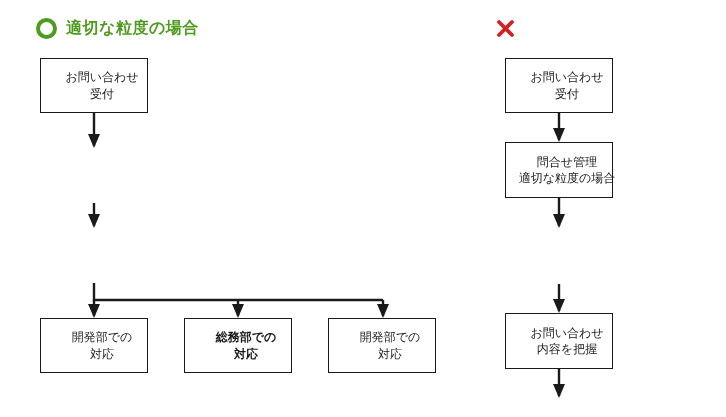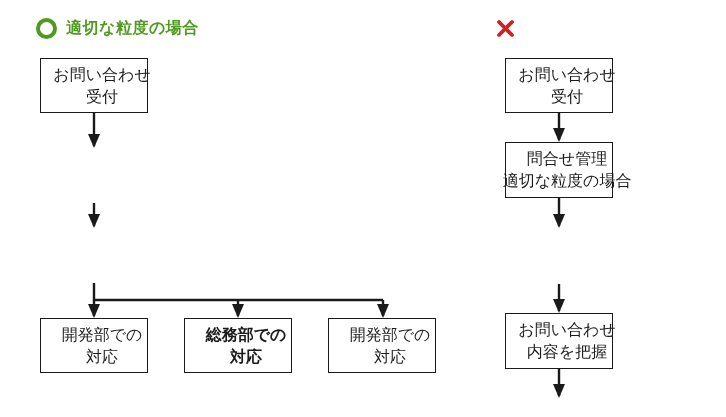--- a/index.html
+++ b/index.html
@@ -38,21 +38,21 @@
   .flow-box{
     position:absolute;
     width:108px;height:55px;
     border:1.5px solid var(--ink);
     background:#fff;
     box-sizing:border-box;
     display:flex;align-items:center;justify-content:center;
     text-align:center;
   }
   .flow-box .box-label{
-    font-size:16px;color:var(--ink);line-height:1.35;
+    font-size:12px;color:var(--ink);line-height:1.35;
     white-space:pre-line;word-break:keep-all;margin-left:16px;
   }
   .arrows{position:absolute;left:0;top:0;pointer-events:none;}
   .arrow-line{stroke:var(--ink);stroke-width:2.4;fill:none;}
   .arrow-head{fill:var(--ink);}
   
   .pos-l1{left:40px;top:58px;}
   .pos-l2{left:40px;top:148px;}
   .pos-l3{left:40px;top:228px;}
   .pos-lb1{left:40px;top:318px;}

